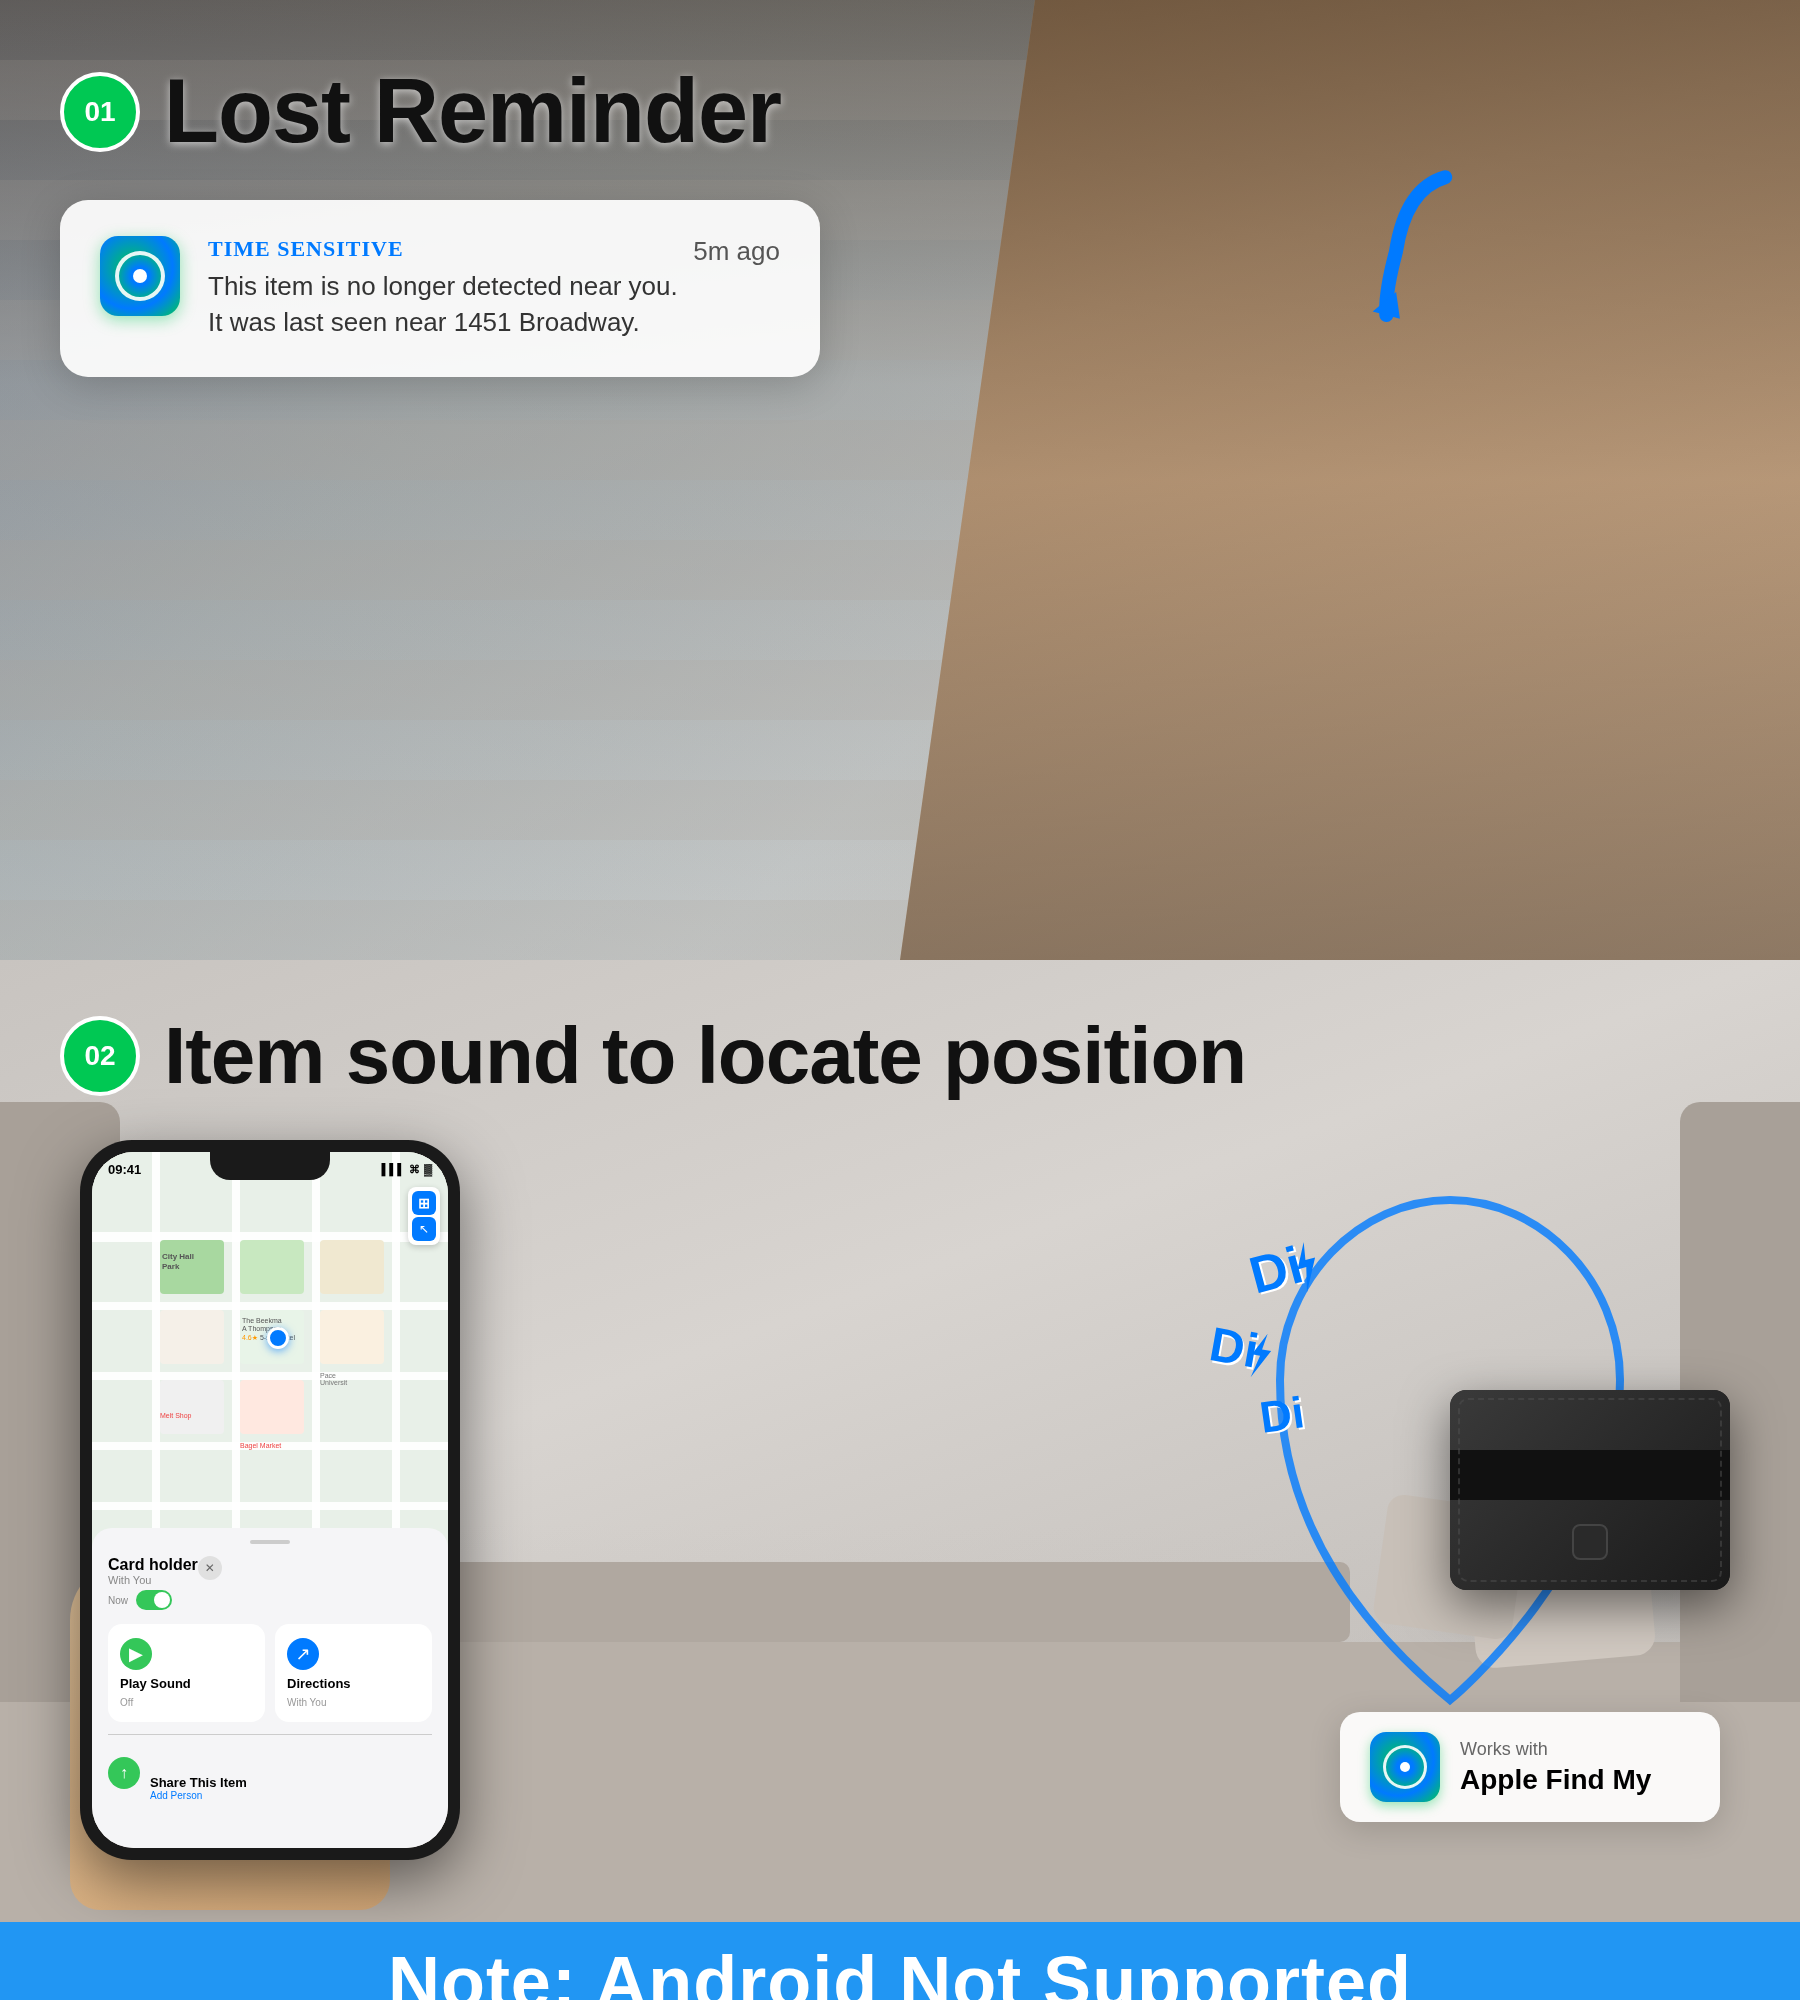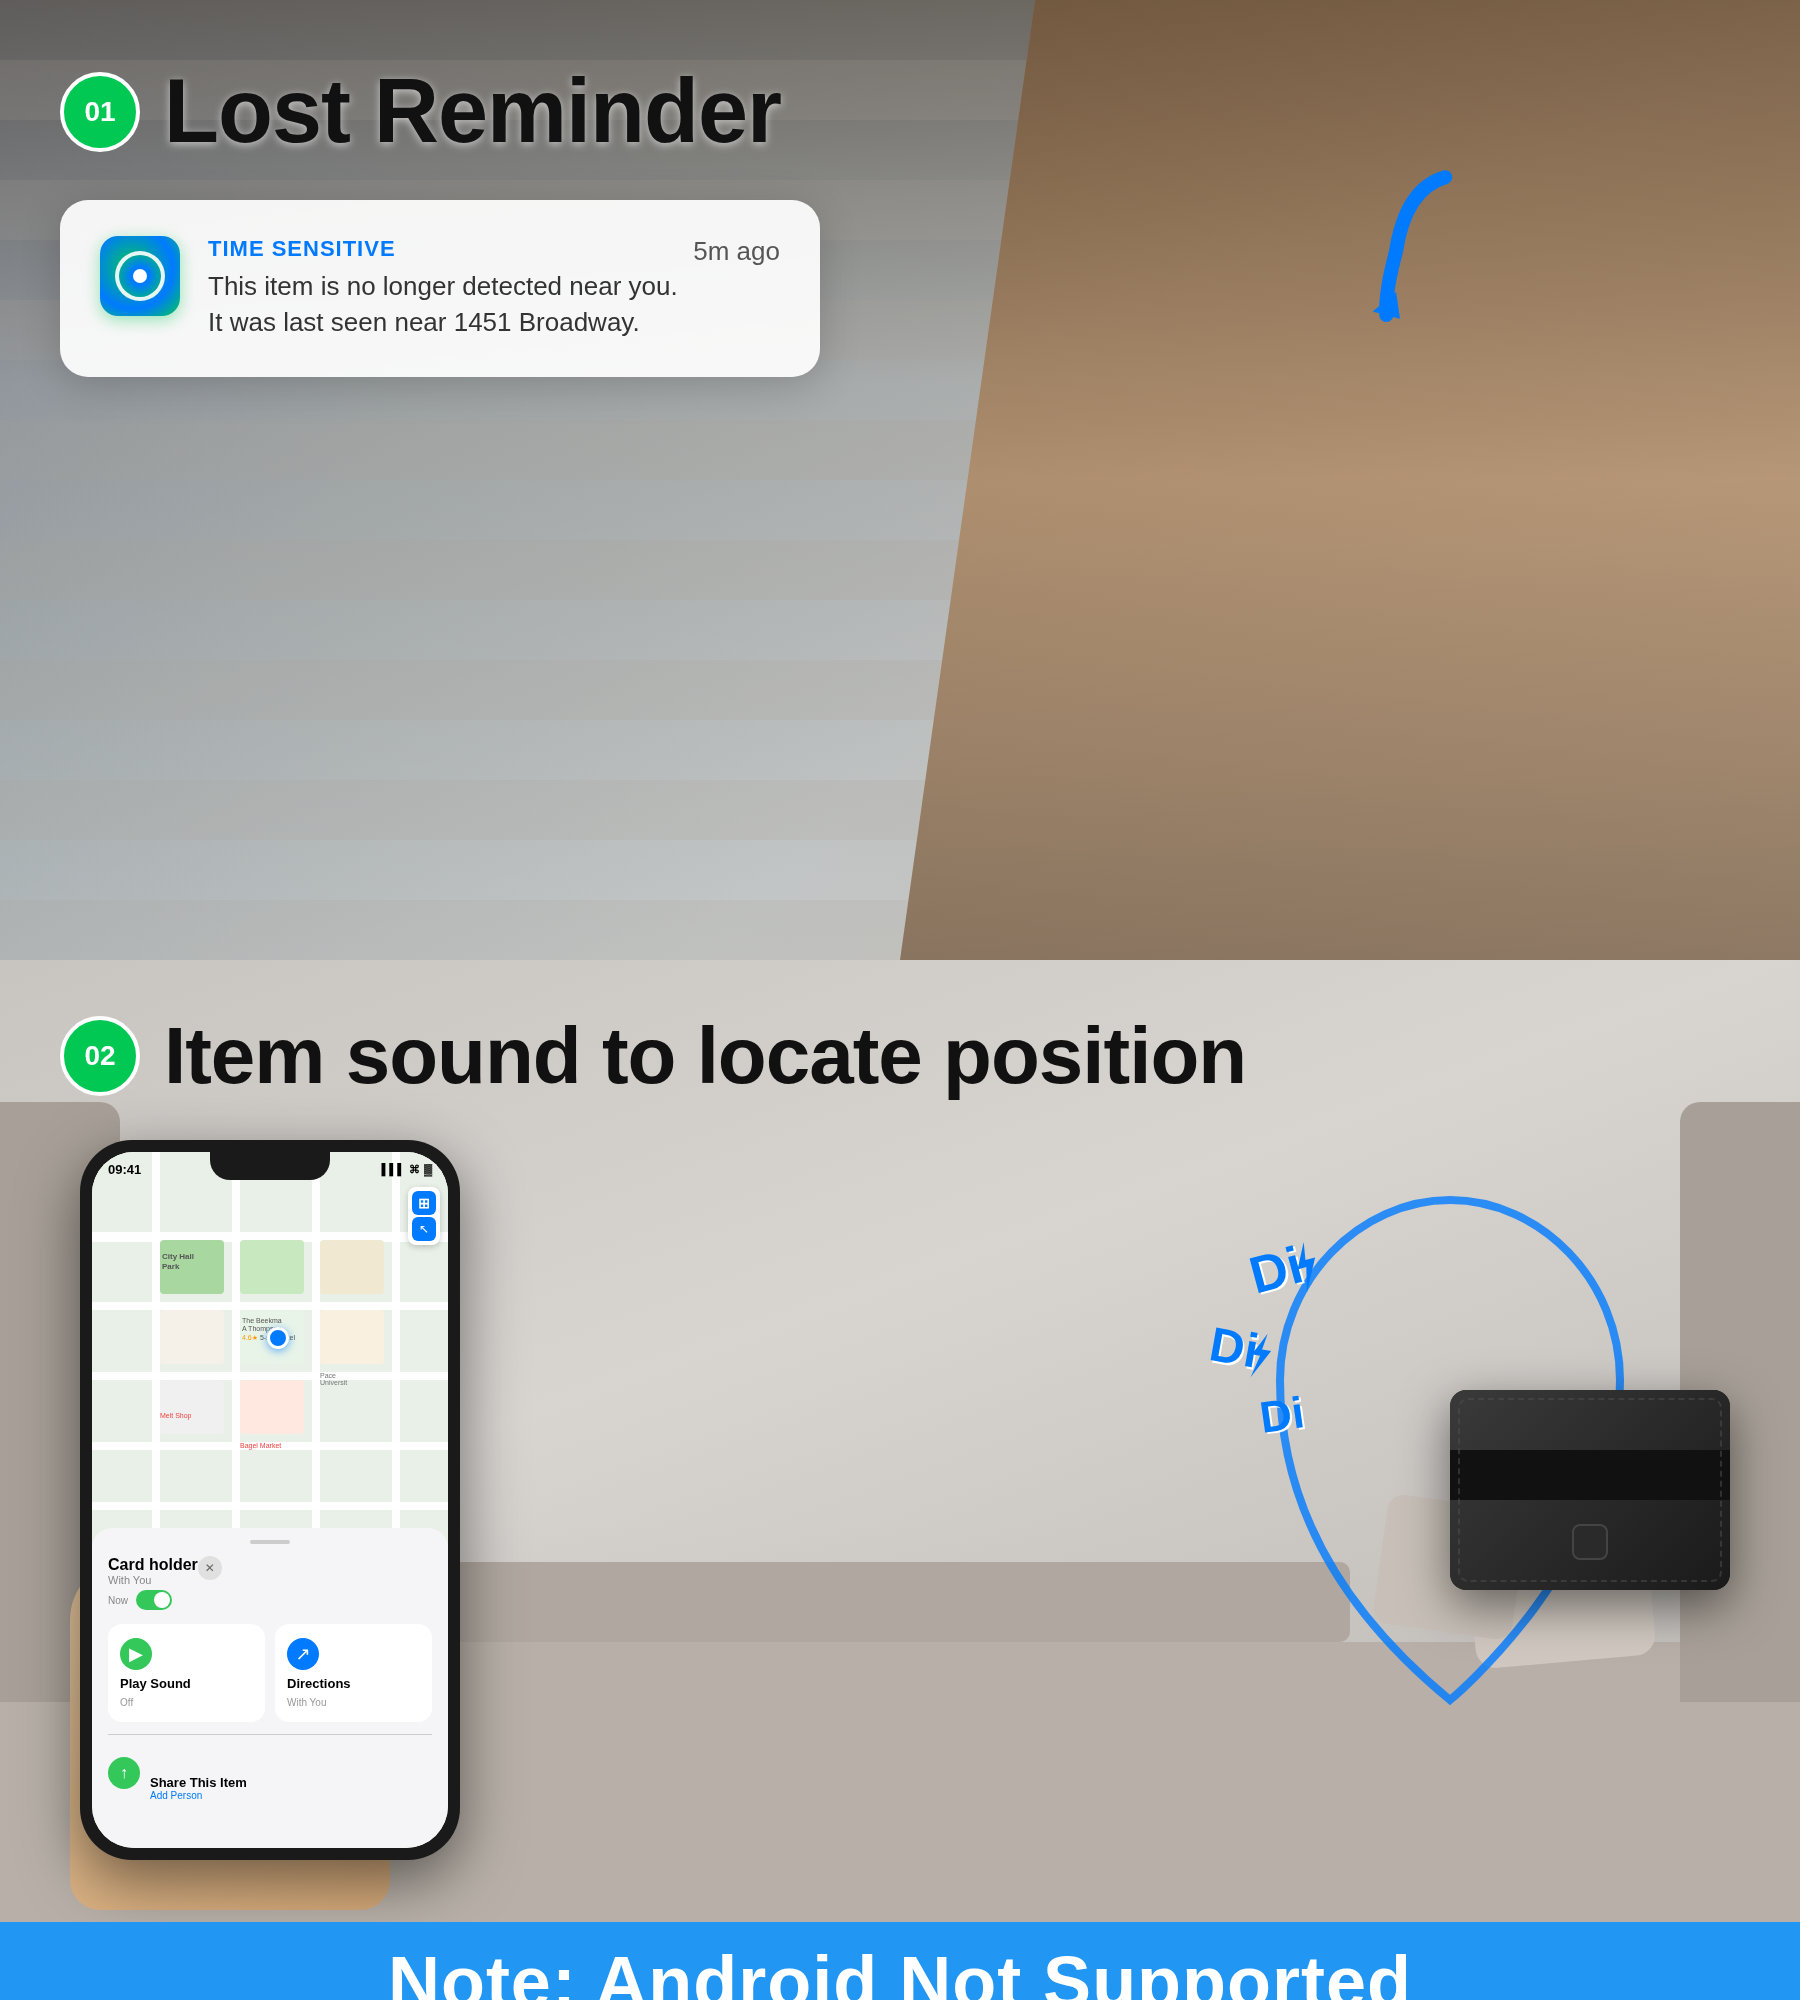--- a/index.html
+++ b/index.html
@@ -110,20 +110,21 @@
       background: #fff;
     }
     .notif-content { flex: 1; }
     .notif-time-sensitive {
       font-size: 22px;
       font-weight: 700;
       color: #007aff;
       text-transform: uppercase;
       letter-spacing: 1px;
       margin-bottom: 6px;
+      font-family: Liberation Serif, serif;
     }
     .notif-title {
       font-size: 30px;
       font-weight: 700;
       color: #111;
       margin-bottom: 8px;
       line-height: 1.3;
     }
     .notif-body {
       font-size: 26px;
@@ -669,17 +670,28 @@
 
         <div class="wallet-strip"></div>
 
         <div style="position:absolute;bottom:30px;left:50%;transform:translateX(-50%);width:36px;height:36px;background:#2a2a2a;border-radius:8px;border:2px solid #444;"></div>
 
         <div style="position:absolute;inset:8px;border:2px dashed rgba(80,80,80,0.5);border-radius:10px;"></div>
       </div>
     </div>
   </div>
 
+  <div class="findmy-badge">
+    <div class="findmy-icon">
+      <div class="findmy-icon-inner">
+        <div class="findmy-icon-dot"></div>
+      </div>
+    </div>
+    <div class="findmy-text">
+      <div class="findmy-works-with">Works with</div>
+      <div class="findmy-brand">Apple Find My</div>
+    </div>
+  </div>
 </div>
 
 <div class="footer-bar">
   <span class="footer-text">Note: Android Not Supported</span>
 </div>
 
 </body></html>

